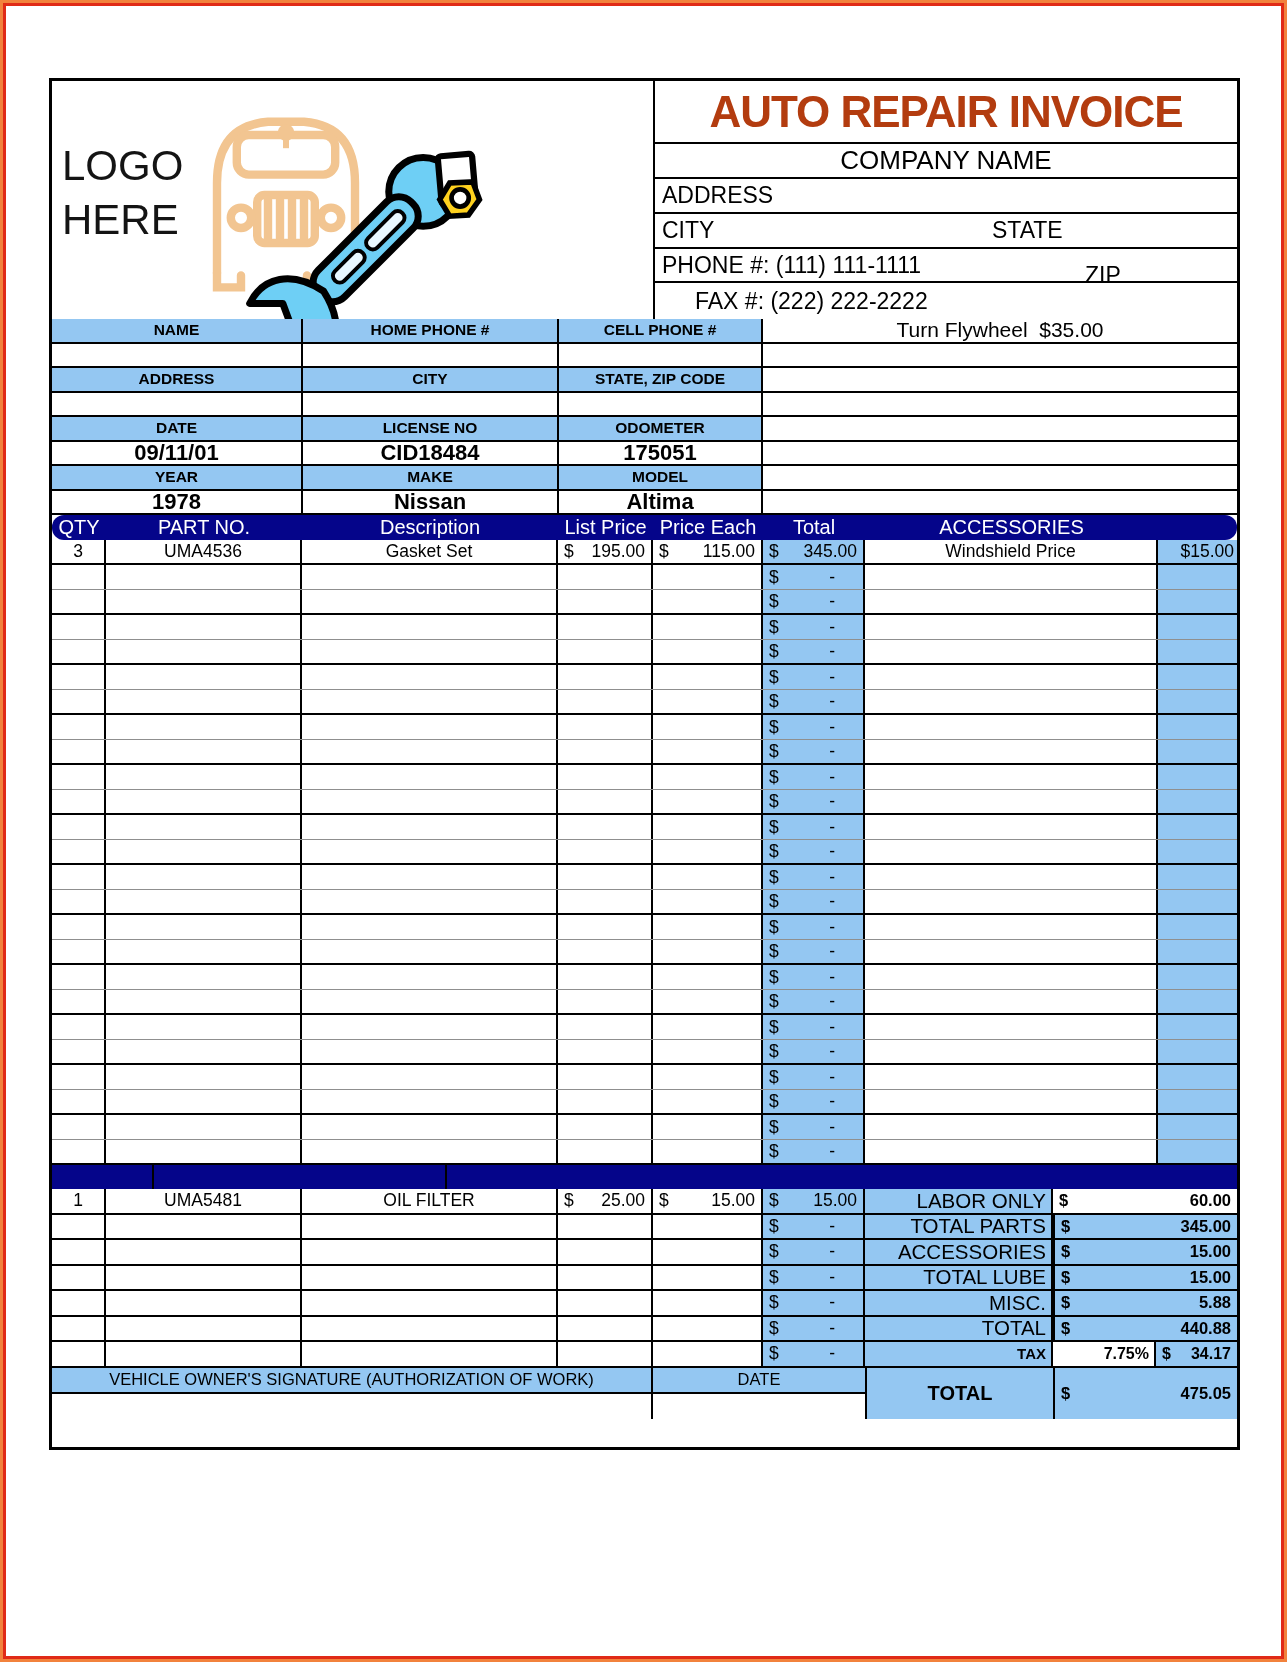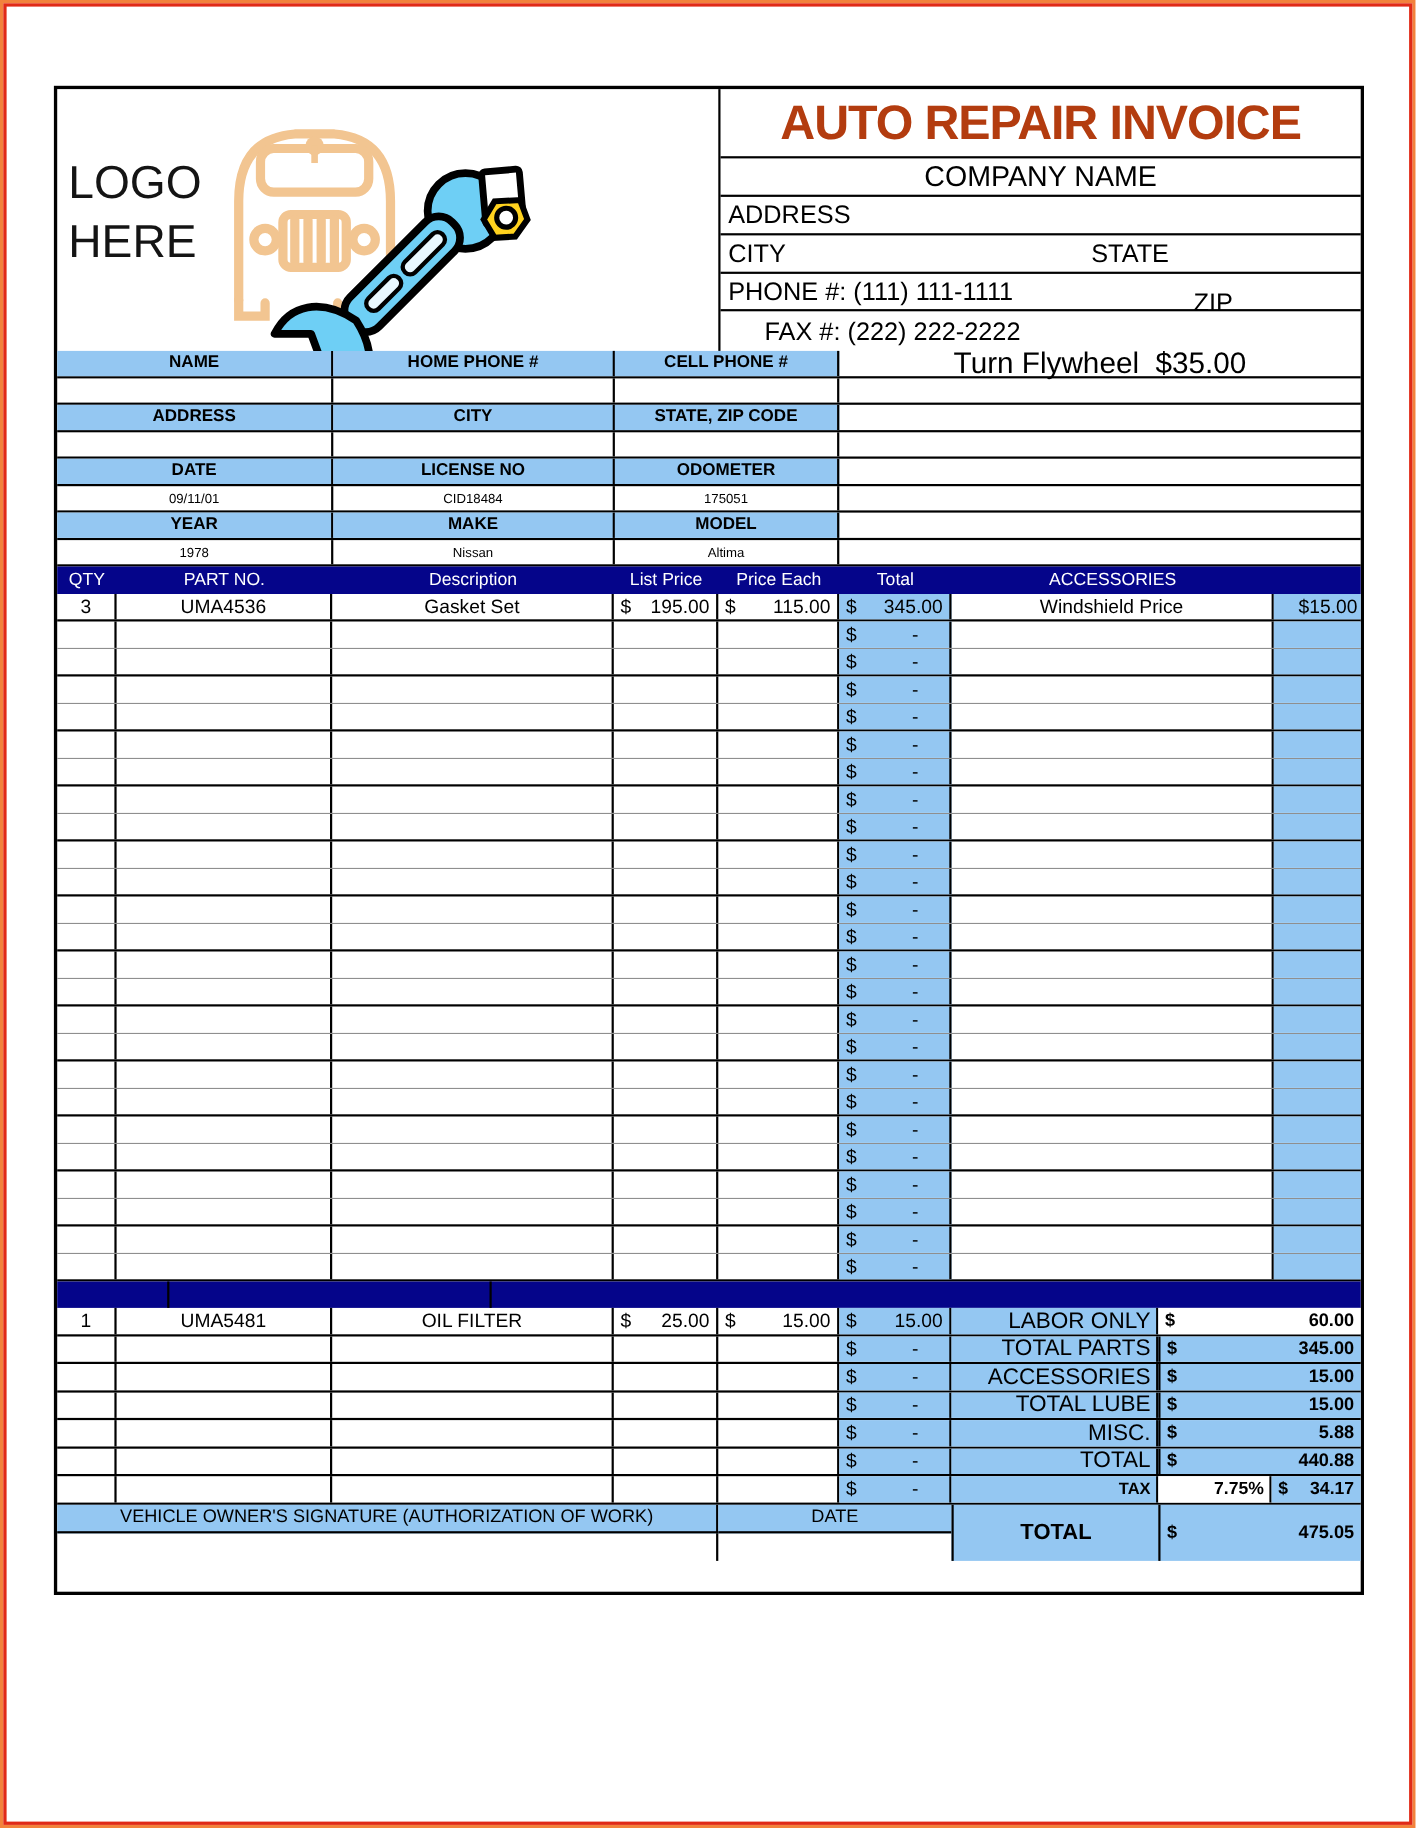--- a/index.html
+++ b/index.html
@@ -35,24 +35,24 @@
   .t-fax{height:36px;font-size:23px;padding-left:40px;}
   .state-abs{position:absolute;left:337px;top:0;height:100%;display:flex;align-items:center;}
   .zip-abs{position:absolute;left:430px;top:0;height:100%;display:flex;align-items:center;margin-top:45px;}
   
   .secbar{height:28px;font-size:17px;font-weight:bold;}
   .w-custbar{width:711px;}
   
   .crow{height:24.5px;border-bottom:2px solid #000;}
   .w-cname{width:251px;} .w-chome{width:256px;} .w-ccell{width:204px;} .w-mech{width:474px;}
   .lbl{font-size:15.5px;font-weight:bold;}
-  .val{font-size:12px;}
-  .mech-rec{font-size:27px;white-space:pre;text-align:center;}
+  .val{font-size:22px;font-weight:bold;}
+  .mech-rec{font-size:21px;white-space:pre;text-align:center;}
   
-  .phead{height:25px;font-size:16px;}
+  .phead{height:25px;font-size:20px;border-radius:12px;}
   .prow{height:25px;font-size:17.5px;}
   .w-qty{width:54px;} .w-part{width:196px;} .w-desc{width:256px;} .w-list{width:95px;}
   .w-each{width:110px;} .w-total{width:102px;} .w-accname{width:293px;} .w-accprice{width:79px;}
   .money{display:flex;justify-content:space-between;align-items:center;padding:0 6px;}
   .acct-dash{padding-right:28px;}
   
   .lubebar{height:24px;font-size:15px;}
   .w-lube1{width:711px;padding-left:6px;} .w-lube2{width:102px;} .w-lube3{width:293px;} .w-lube4{width:79px;}
   .lrow{height:25.5px;border-bottom:2px solid #000;font-size:17.5px;}
   .w-sumlbl{width:188px;} .w-sumval{width:184px;}

